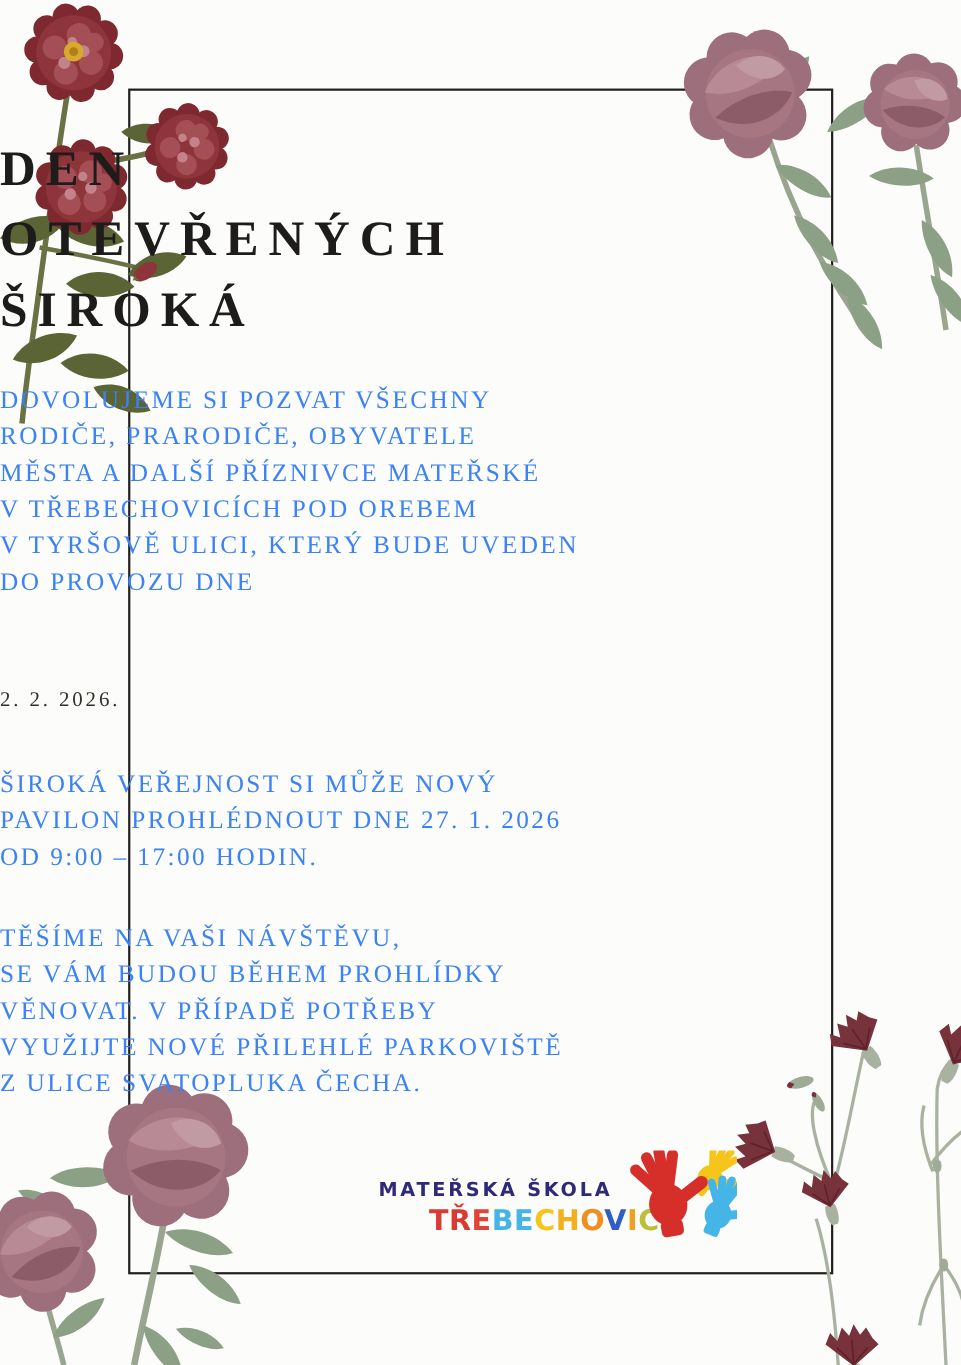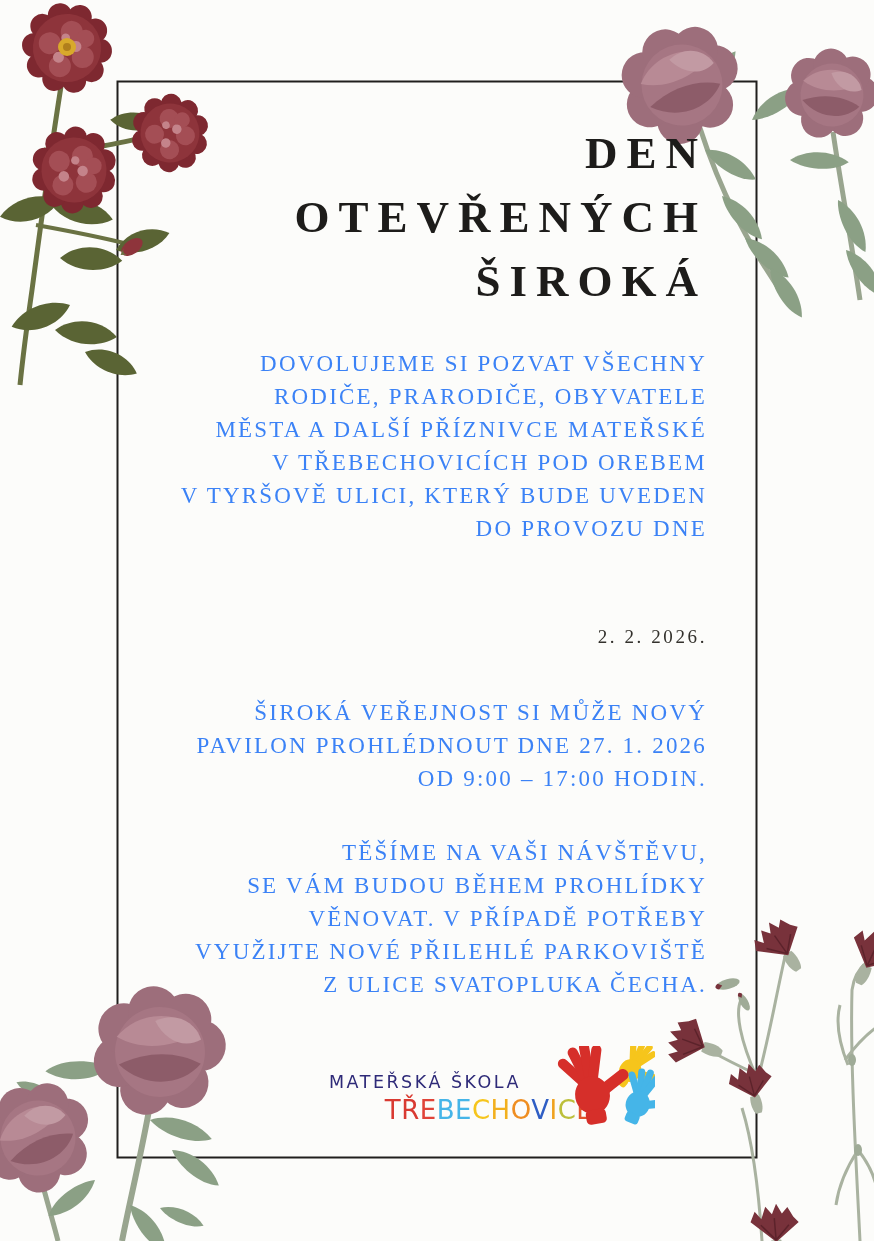--- a/index.html
+++ b/index.html
@@ -8,42 +8,42 @@
     position:relative;
     overflow:hidden;
     background:#fcfcfa;
     color:#232220;
     font-family:"Liberation Serif", serif;
   }
   .deco-layer {
     position:absolute; inset:0; z-index:1; pointer-events:none;
   }
   .content { position:absolute; inset:0; z-index:2; }
-  .block { position:absolute; left:0; width:707px; text-align:right; }
+  .block { position:absolute; left:0; width:707px; text-align:left; }
   .title {
     top:121px;
     font-size:45px;
     line-height:64px;
     letter-spacing:9px;
     color:#1d1c1a;
   }
   .para {
     font-size:23px;
     line-height:33px;
     letter-spacing:2.2px;
     color:#3b82f6;
   }
   .para1 { top:347px; }
   .date  { top:620px; font-size:19px; letter-spacing:2.6px; color:#33312c; }
   .para2 { top:696px; }
   .para3 { top:836px; }
   .logo {
-    position:absolute; top:1072px; left:329px; z-index:3;
+    position:absolute; top:1072px; left:344px; z-index:3;
     font-family:"DejaVu Sans", sans-serif;
-    font-weight:normal;
+    font-weight:bold;
     width:320px;
   }
   .logo-top { font-size:17.5px; letter-spacing:2.5px; }
   .logo-town { font-size:26px; letter-spacing:0.5px; margin-top:3px;text-align:center; }
   .hands-svg { position:absolute; left:226px; top:-26px; }
 </style>
 </head>
 <body>
 
 <svg class="deco-layer" width="874" height="1241" viewBox="0 0 874 1241">

